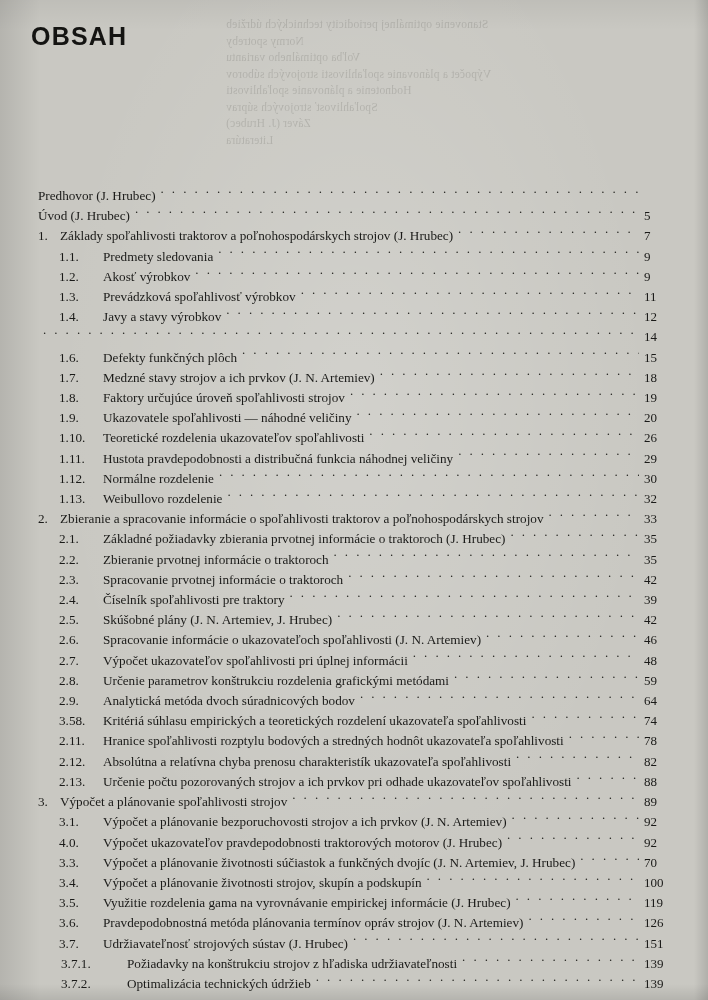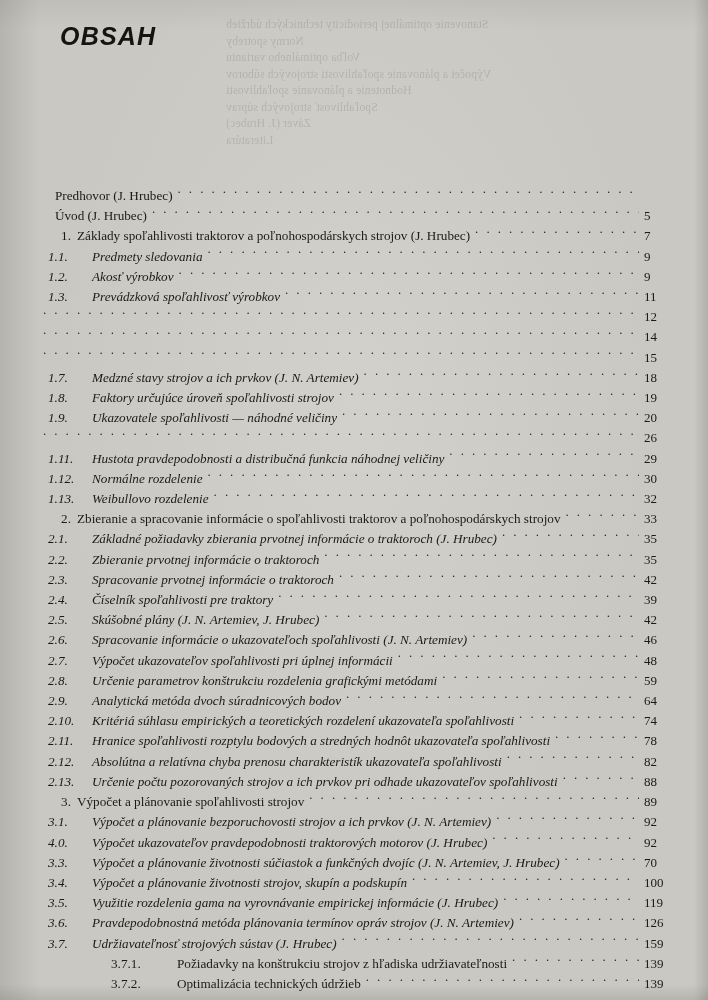--- a/index.html
+++ b/index.html
@@ -52,25 +52,24 @@
     line-height: 16.5px;
     letter-spacing: 0.2px;
     filter: blur(0.4px);
     pointer-events: none;
     user-select: none;
   }
   .bleed div { white-space: nowrap; }
 
   .title {
     position: absolute;
-    left: 60px;
+    left: 31px;
     top: 22px;
     font-family: "Liberation Sans", sans-serif;
     font-weight: bold;
-    font-style: italic;
     font-size: 25px;
     letter-spacing: 1.2px;
     color: #141412;
   }
 
   .toc {
     position: absolute;
     left: 38px;
     top: 186px;
     width: 640px;
@@ -115,23 +114,23 @@
   .lvl2 .label { padding-left: 0px; }
 
   .num {
     display: inline-block;
   }
   .num-0 { width: 0px; }
   .num-1 { width: 22px; }
   .num-2 { width: 44px; }
   .num-3 { width: 66px; }
 
-  .idt-0 { margin-left: 17px; text-align: center; }
-  .idt-1 { margin-left: 10px; font-style: italic; }
-  .idt-2 { margin-left: 73px; }
+  .idt-0 { margin-left: 0px; }
+  .idt-1 { margin-left: 21px; }
+  .idt-2 { margin-left: 23px; }
   .no-leader .leader::before { content: ""; }
 </style>
 </head>
 <body>
 
 <div class="page">
   <div class="bleed" id="bleed">
       <div>Stanovenie optimálnej periodicity technických údržieb</div>
       <div>Normy spotreby</div>
       <div>Voľba optimálneho variantu</div>
@@ -169,47 +168,50 @@
         <span class="label idt-1"><span class="num num-2">1.2.</span><span>Akosť výrobkov</span></span>
         <span class="leader"></span>
         <span class="page-no">9</span>
       </div>
       <div class="row lvl1">
         <span class="label idt-1"><span class="num num-2">1.3.</span><span>Prevádzková spoľahlivosť výrobkov</span></span>
         <span class="leader"></span>
         <span class="page-no">11</span>
       </div>
       <div class="row lvl1">
+        <span class="label idt-1"><span class="num num-2">1.4.</span><span>Javy a stavy výrobkov</span></span>
         <span class="leader"></span>
         <span class="page-no">12</span>
       </div>
       <div class="row lvl1">
         <span class="leader"></span>
         <span class="page-no">14</span>
       </div>
       <div class="row lvl1">
+        <span class="label idt-1"><span class="num num-2">1.6.</span><span>Defekty funkčných plôch</span></span>
         <span class="leader"></span>
         <span class="page-no">15</span>
       </div>
       <div class="row lvl1">
         <span class="label idt-1"><span class="num num-2">1.7.</span><span>Medzné stavy strojov a ich prvkov (J. N. Artemiev)</span></span>
         <span class="leader"></span>
         <span class="page-no">18</span>
       </div>
       <div class="row lvl1">
         <span class="label idt-1"><span class="num num-2">1.8.</span><span>Faktory určujúce úroveň spoľahlivosti strojov</span></span>
         <span class="leader"></span>
         <span class="page-no">19</span>
       </div>
       <div class="row lvl1">
         <span class="label idt-1"><span class="num num-2">1.9.</span><span>Ukazovatele spoľahlivosti — náhodné veličiny</span></span>
         <span class="leader"></span>
         <span class="page-no">20</span>
       </div>
       <div class="row lvl1">
+        <span class="label idt-1"><span class="num num-2">1.10.</span><span>Teoretické rozdelenia ukazovateľov spoľahlivosti</span></span>
         <span class="leader"></span>
         <span class="page-no">26</span>
       </div>
       <div class="row lvl1">
         <span class="label idt-1"><span class="num num-2">1.11.</span><span>Hustota pravdepodobnosti a distribučná funkcia náhodnej veličiny</span></span>
         <span class="leader"></span>
         <span class="page-no">29</span>
       </div>
       <div class="row lvl1">
         <span class="label idt-1"><span class="num num-2">1.12.</span><span>Normálne rozdelenie</span></span>
@@ -265,21 +267,21 @@
         <span class="label idt-1"><span class="num num-2">2.8.</span><span>Určenie parametrov konštrukciu rozdelenia grafickými metódami</span></span>
         <span class="leader"></span>
         <span class="page-no">59</span>
       </div>
       <div class="row lvl1">
         <span class="label idt-1"><span class="num num-2">2.9.</span><span>Analytická metóda dvoch súradnicových bodov</span></span>
         <span class="leader"></span>
         <span class="page-no">64</span>
       </div>
       <div class="row lvl1">
-        <span class="label idt-1"><span class="num num-2">2.10.</span><span>Kritériá súhlasu empirických a teoretických rozdelení ukazovateľa spoľahlivosti</span></span>
+        <span class="label idt-1"><span class="num num-2">3.58.</span><span>Kritériá súhlasu empirických a teoretických rozdelení ukazovateľa spoľahlivosti</span></span>
         <span class="leader"></span>
         <span class="page-no">74</span>
       </div>
       <div class="row lvl1">
         <span class="label idt-1"><span class="num num-2">2.11.</span><span>Hranice spoľahlivosti rozptylu bodových a stredných hodnôt ukazovateľa spoľahlivosti</span></span>
         <span class="leader"></span>
         <span class="page-no">78</span>
       </div>
       <div class="row lvl1">
         <span class="label idt-1"><span class="num num-2">2.12.</span><span>Absolútna a relatívna chyba prenosu charakteristík ukazovateľa spoľahlivosti</span></span>
@@ -322,21 +324,21 @@
         <span class="page-no">119</span>
       </div>
       <div class="row lvl1">
         <span class="label idt-1"><span class="num num-2">3.6.</span><span>Pravdepodobnostná metóda plánovania termínov opráv strojov (J. N. Artemiev)</span></span>
         <span class="leader"></span>
         <span class="page-no">126</span>
       </div>
       <div class="row lvl1">
         <span class="label idt-1"><span class="num num-2">3.7.</span><span>Udržiavateľnosť strojových sústav (J. Hrubec)</span></span>
         <span class="leader"></span>
-        <span class="page-no">159</span>
+        <span class="page-no">151</span>
       </div>
       <div class="row lvl2">
         <span class="label idt-2"><span class="num num-3">3.7.1.</span><span>Požiadavky na konštrukciu strojov z hľadiska udržiavateľnosti</span></span>
         <span class="leader"></span>
         <span class="page-no">139</span>
       </div>
       <div class="row lvl2">
         <span class="label idt-2"><span class="num num-3">3.7.2.</span><span>Optimalizácia technických údržieb</span></span>
         <span class="leader"></span>
         <span class="page-no">139</span>

